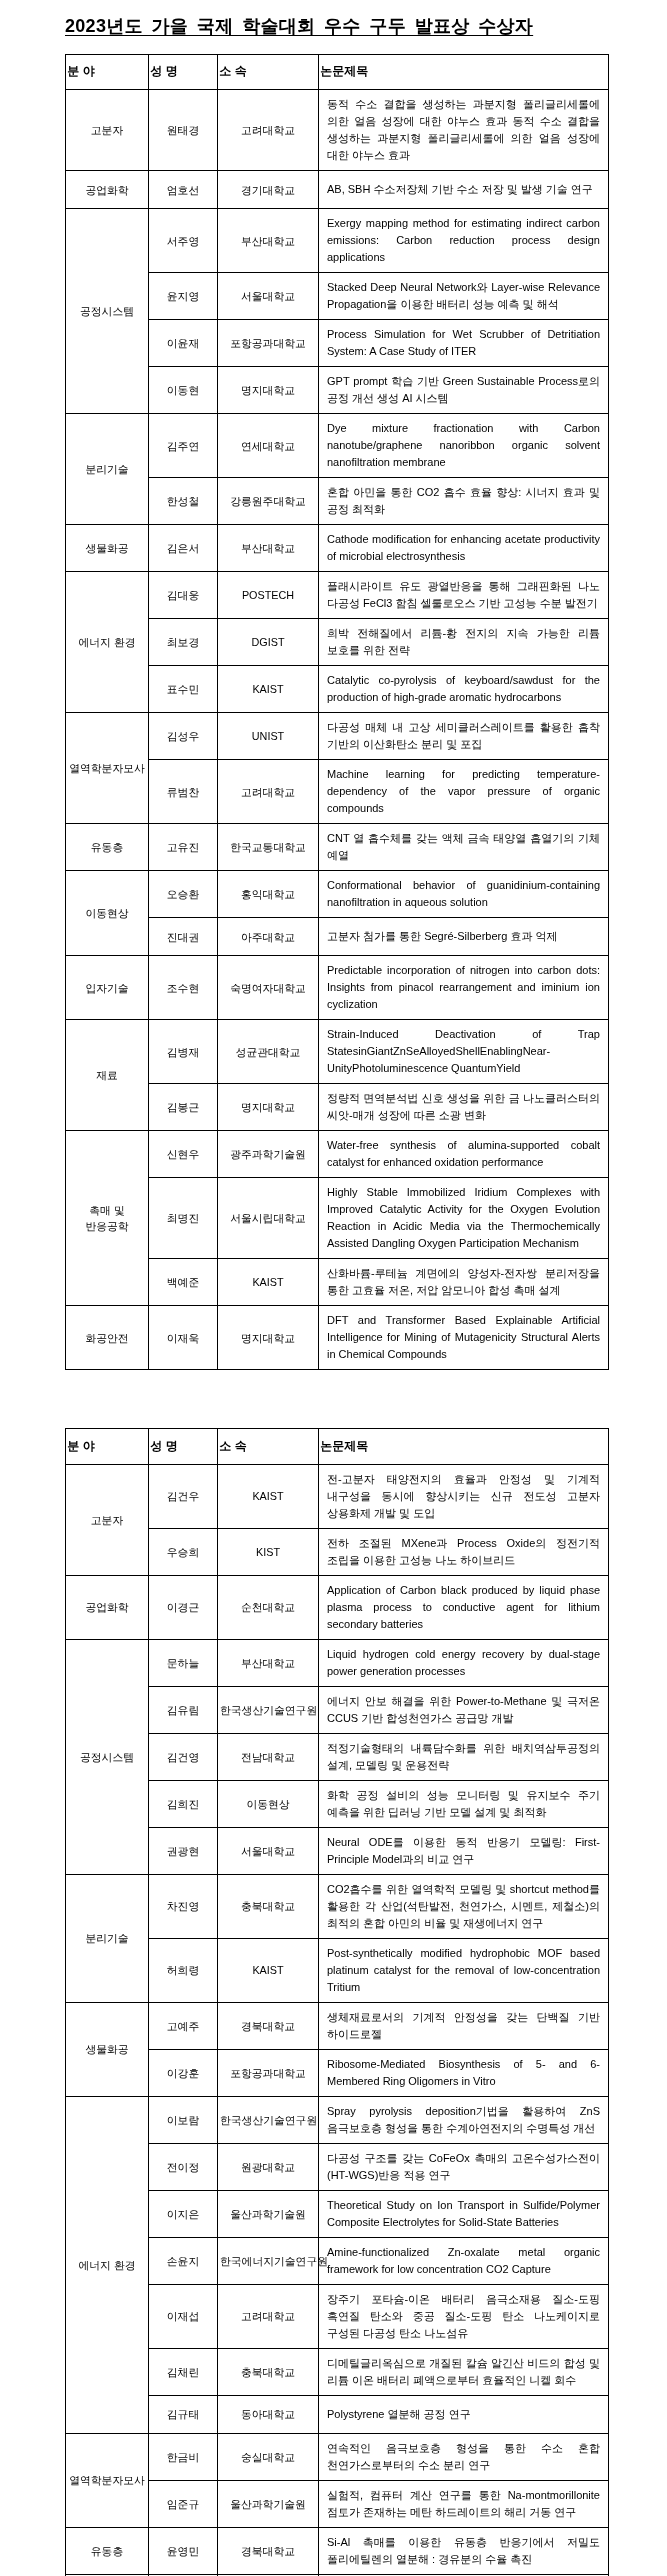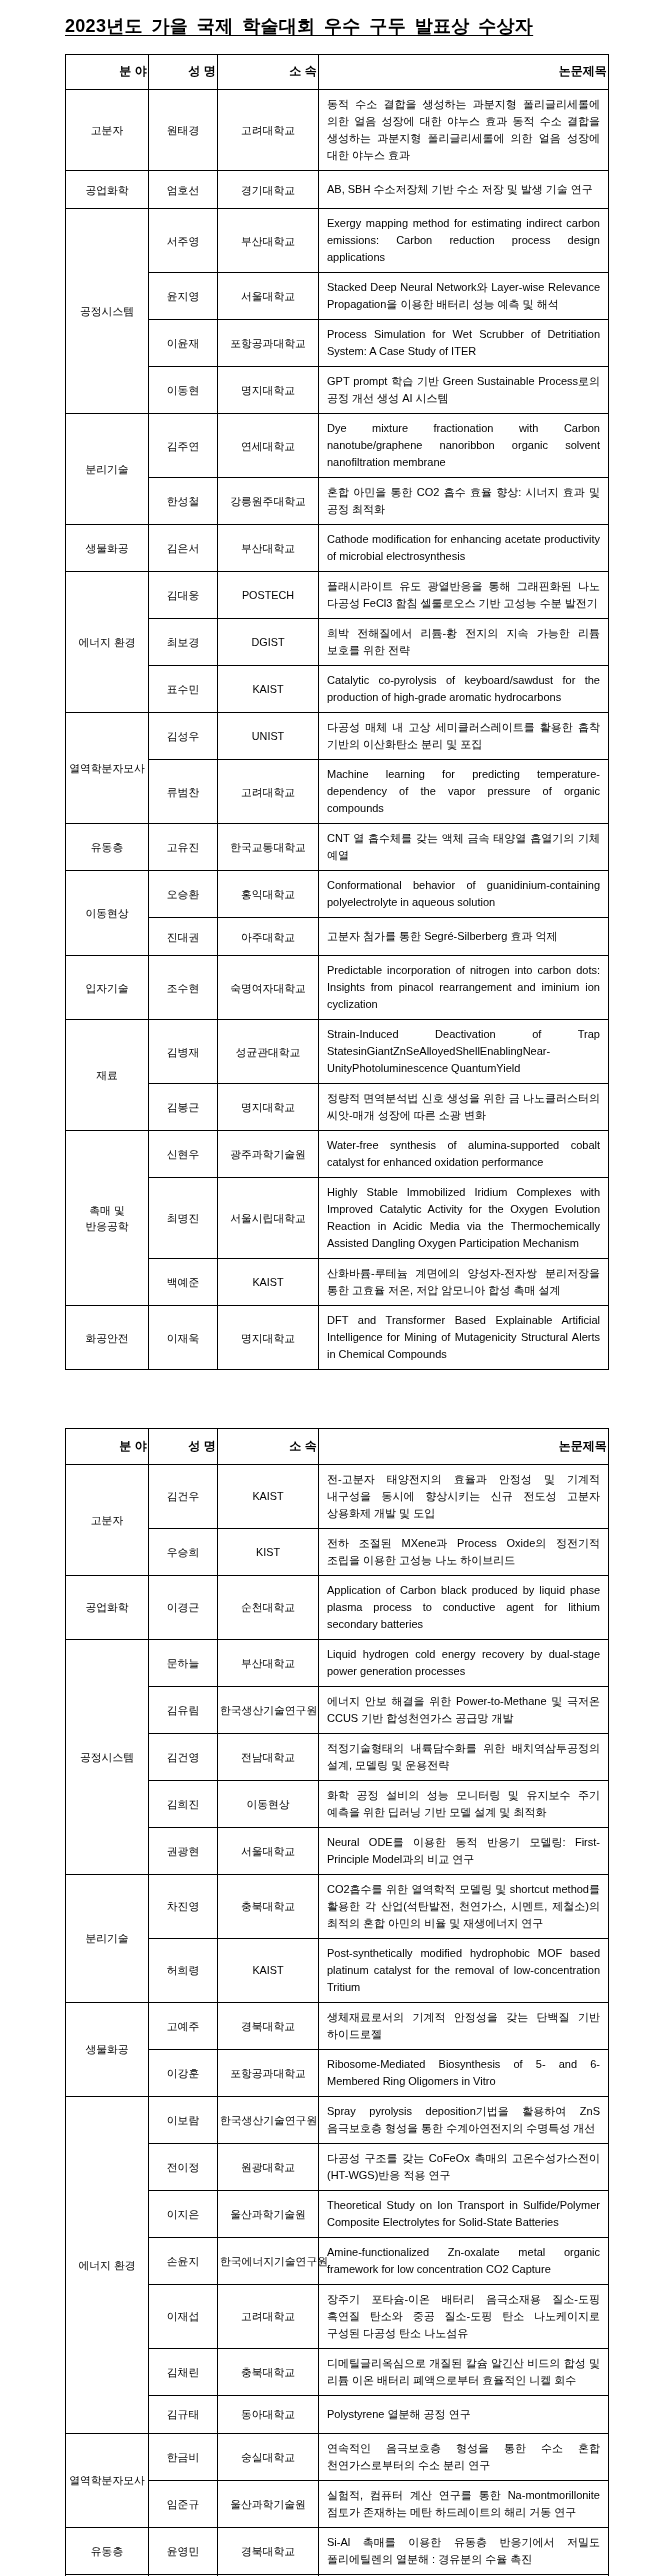--- a/index.html
+++ b/index.html
@@ -38,21 +38,21 @@
   table.awards col.col-name  { width: 69px; }
   table.awards col.col-affil { width: 101px; }
   table.awards th, table.awards td {
     border: 0.7px solid #000000;
     vertical-align: middle;
     word-break: keep-all;
   }
   table.awards thead th {
     font-size: 12px;
     font-weight: bold;
-    text-align: right;
+    text-align: left;
     padding: 8.8px 1.3px;
     border-bottom: 0.7px solid #000000;
   }
   table.awards tbody tr { height: 38px; }
   table.awards td.c {
     text-align: center;
     font-size: 10.8px;
     padding: 5.4px 2px;
     line-height: 16px;
   }
@@ -169,21 +169,21 @@
           <tr class="group-start">
             <td class="c field" rowspan="1">유동층</td>
             <td class="c">고유진</td>
             <td class="c">한국교통대학교</td>
             <td class="paper">CNT 열 흡수체를 갖는 액체 금속 태양열 흡열기의 기체 예열</td>
           </tr>
           <tr class="group-start">
             <td class="c field" rowspan="2">이동현상</td>
             <td class="c">오승환</td>
             <td class="c">홍익대학교</td>
-            <td class="paper">Conformational behavior of guanidinium-containing polyelectrolyte in aqueous solution</td>
+            <td class="paper">Conformational behavior of guanidinium-containing nanofiltration in aqueous solution</td>
           </tr>
           <tr>
             <td class="c">진대권</td>
             <td class="c">아주대학교</td>
             <td class="paper">고분자 첨가를 통한 Segré-Silberberg 효과 억제</td>
           </tr>
           <tr class="group-start">
             <td class="c field" rowspan="1">입자기술</td>
             <td class="c">조수현</td>
             <td class="c">숙명여자대학교</td>

